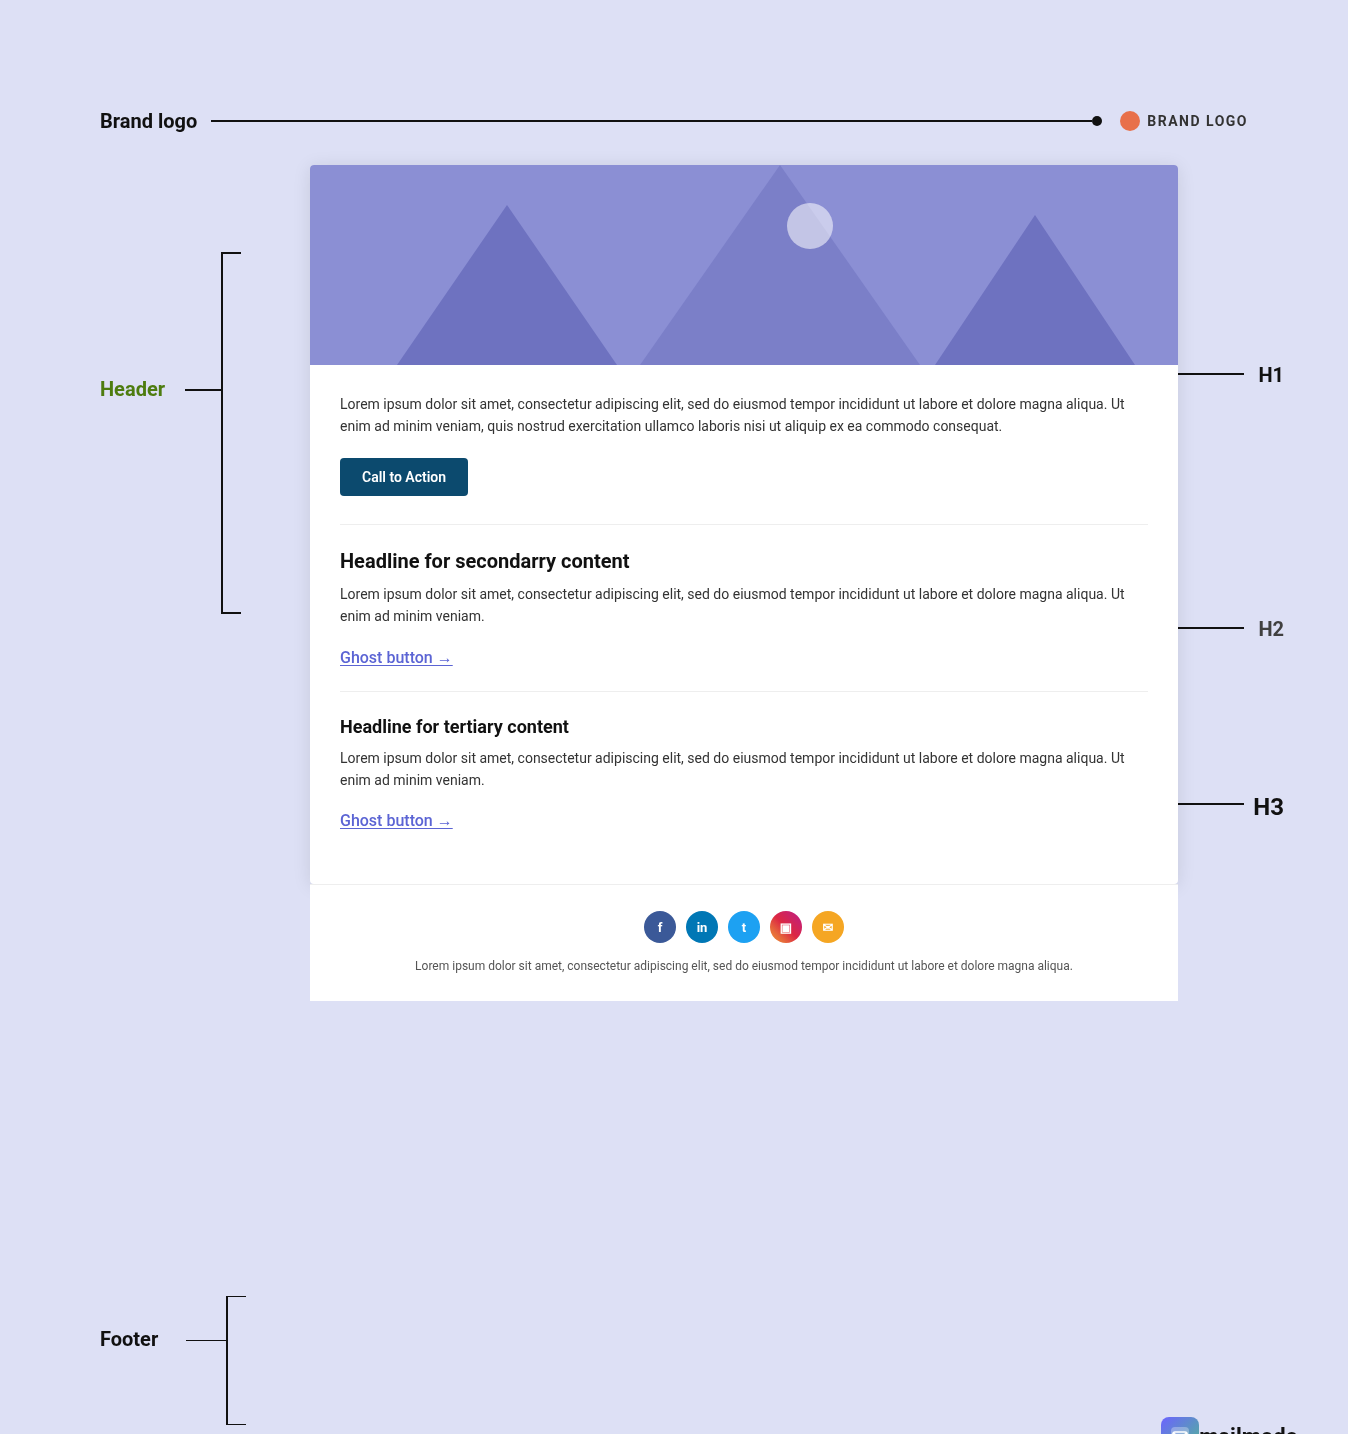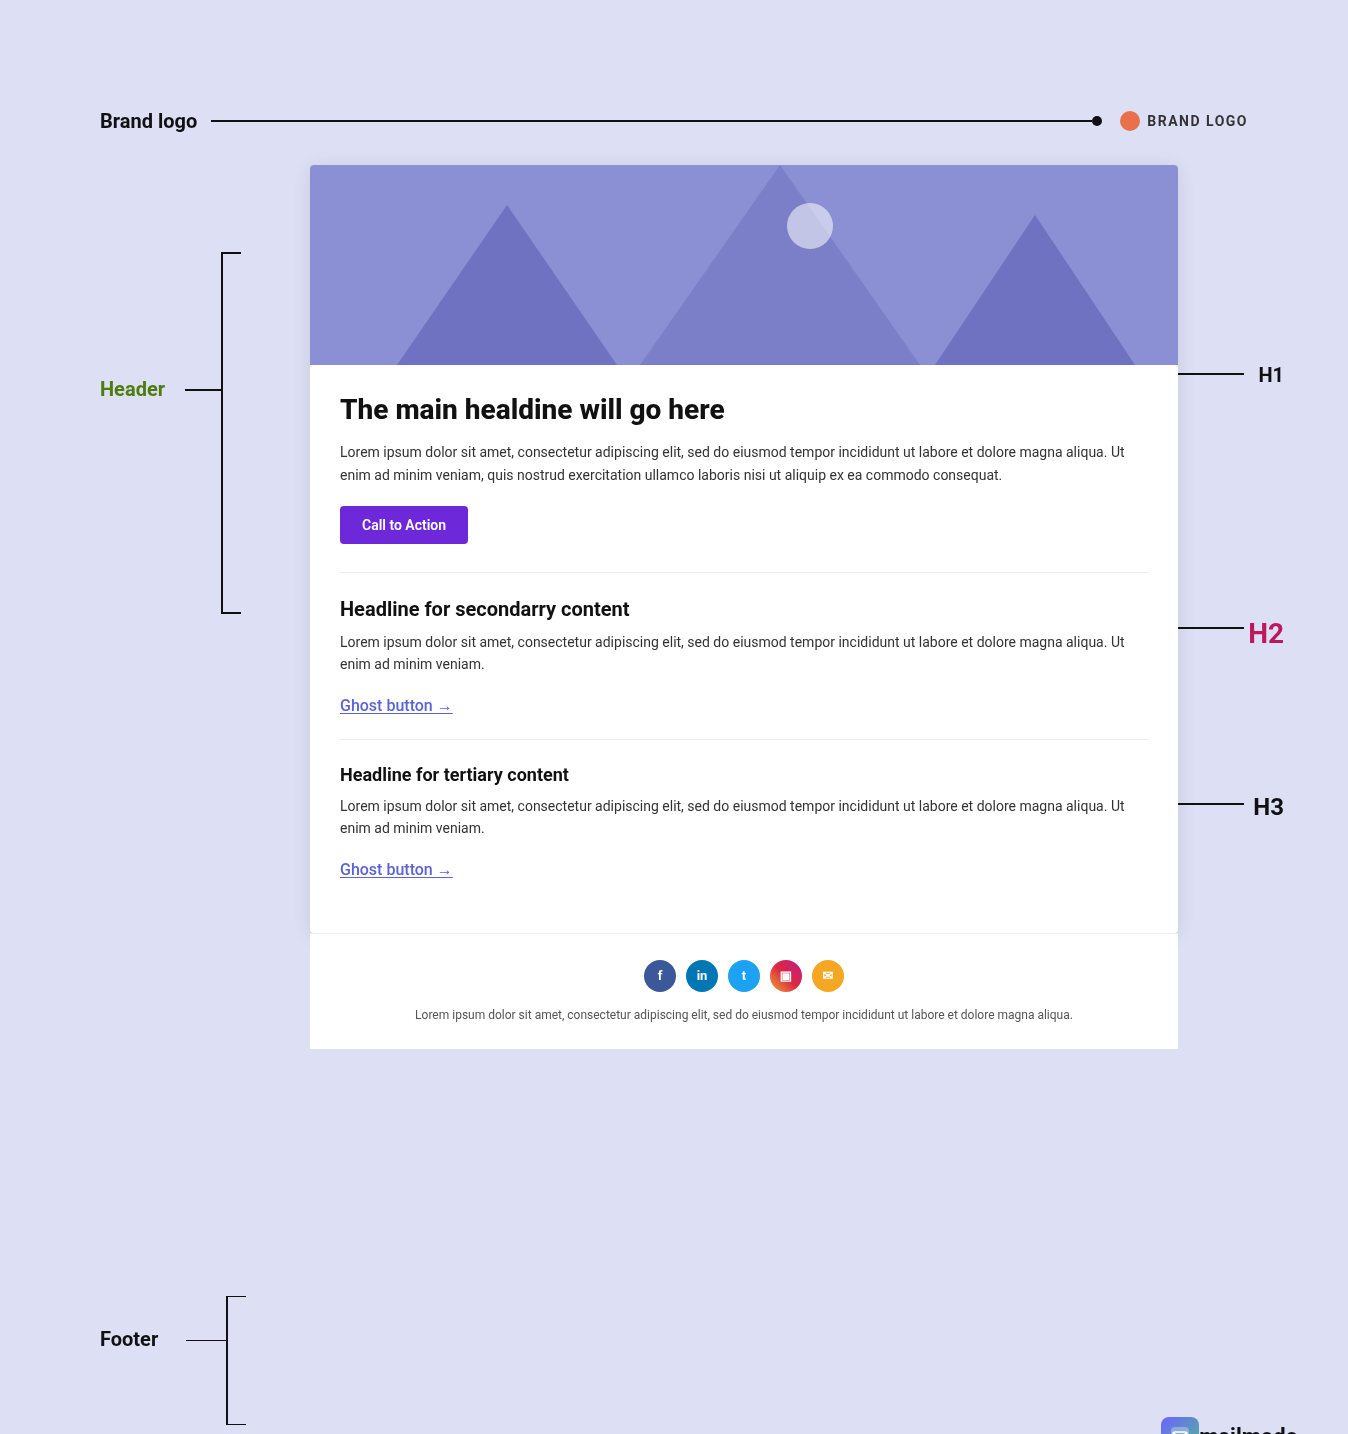--- a/index.html
+++ b/index.html
@@ -153,21 +153,21 @@
 
     .card-body-text {
       font-size: 14px;
       color: #333;
       line-height: 1.6;
       margin-bottom: 20px;
     }
 
     .cta-button {
       display: inline-block;
-      background: #6d28d9;
+      background: #0c4a6e;
       color: #fff;
       font-size: 14px;
       font-weight: 600;
       padding: 11px 22px;
       border-radius: 4px;
       margin-bottom: 28px;
       cursor: pointer;
     }
 
     .section-divider {
@@ -281,23 +281,23 @@
       height: 10px;
       border-radius: 50%;
       background: #111;
     }
 
     
     .h2-label {
       position: absolute;
       right: 64px;
       top: 570px;
-      font-size: 28px;
-      font-weight: 700;
-      color: #be185d;
+      font-size: 20px;
+      font-weight: 700;
+      color: #404040;
     }
 
     .h2-line {
       position: absolute;
       right: 104px;
       top: 580px;
       width: 160px;
       height: 1.5px;
       background: #111;
     }
@@ -491,21 +491,20 @@
     <div class="email-card">
 
       <div class="hero-image">
         <div class="hero-mountain-1"></div>
         <div class="hero-mountain-2"></div>
         <div class="hero-mountain-3"></div>
         <div class="hero-sun"></div>
       </div>
 
       <div class="card-content">
-        <h1 class="card-h1">The main healdine will go here</h1>
         <p class="card-body-text">Lorem ipsum dolor sit amet, consectetur adipiscing elit, sed do eiusmod tempor incididunt ut labore et dolore magna aliqua. Ut enim ad minim veniam, quis nostrud exercitation ullamco laboris nisi ut aliquip ex ea commodo consequat.</p>
         <div class="cta-button">Call to Action</div>
       </div>
 
       <hr class="section-divider">
 
       <div class="section-block">
         <h2 class="card-h2">Headline for secondarry content</h2>
         <p class="card-body-text">Lorem ipsum dolor sit amet, consectetur adipiscing elit, sed do eiusmod tempor incididunt ut labore et dolore magna aliqua. Ut enim ad minim veniam.</p>
         <div class="ghost-button">Ghost button →</div>

